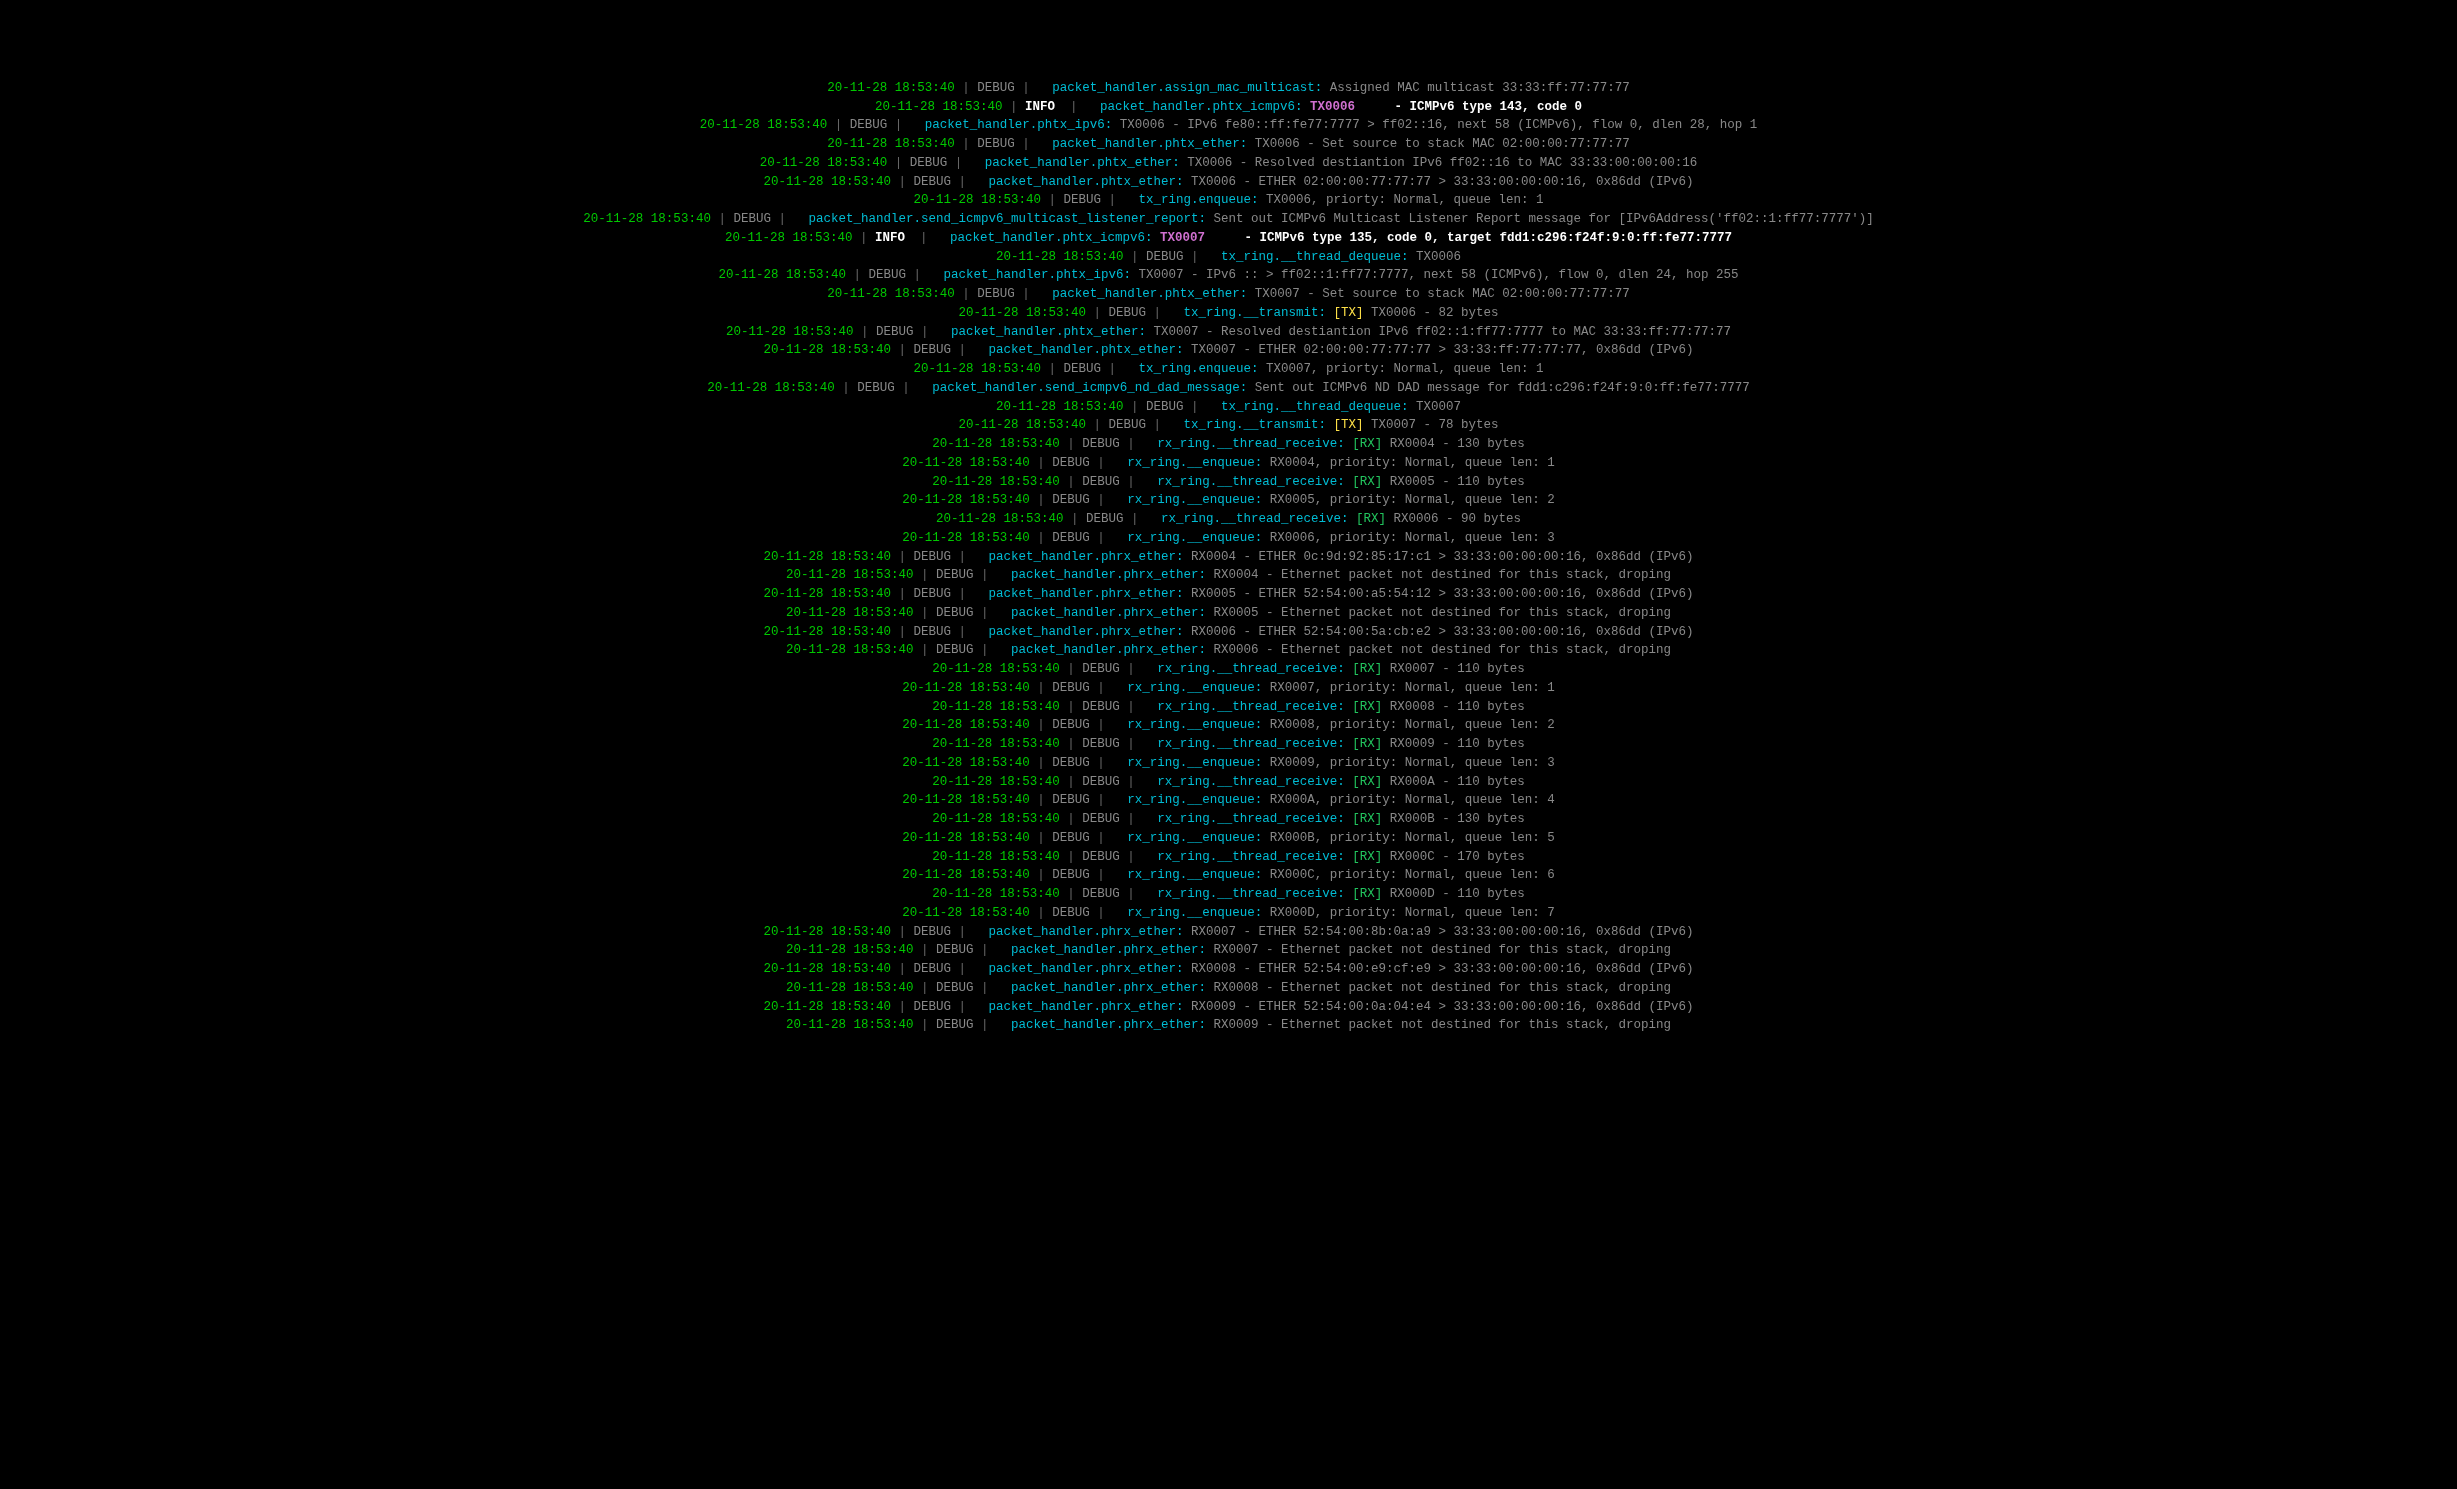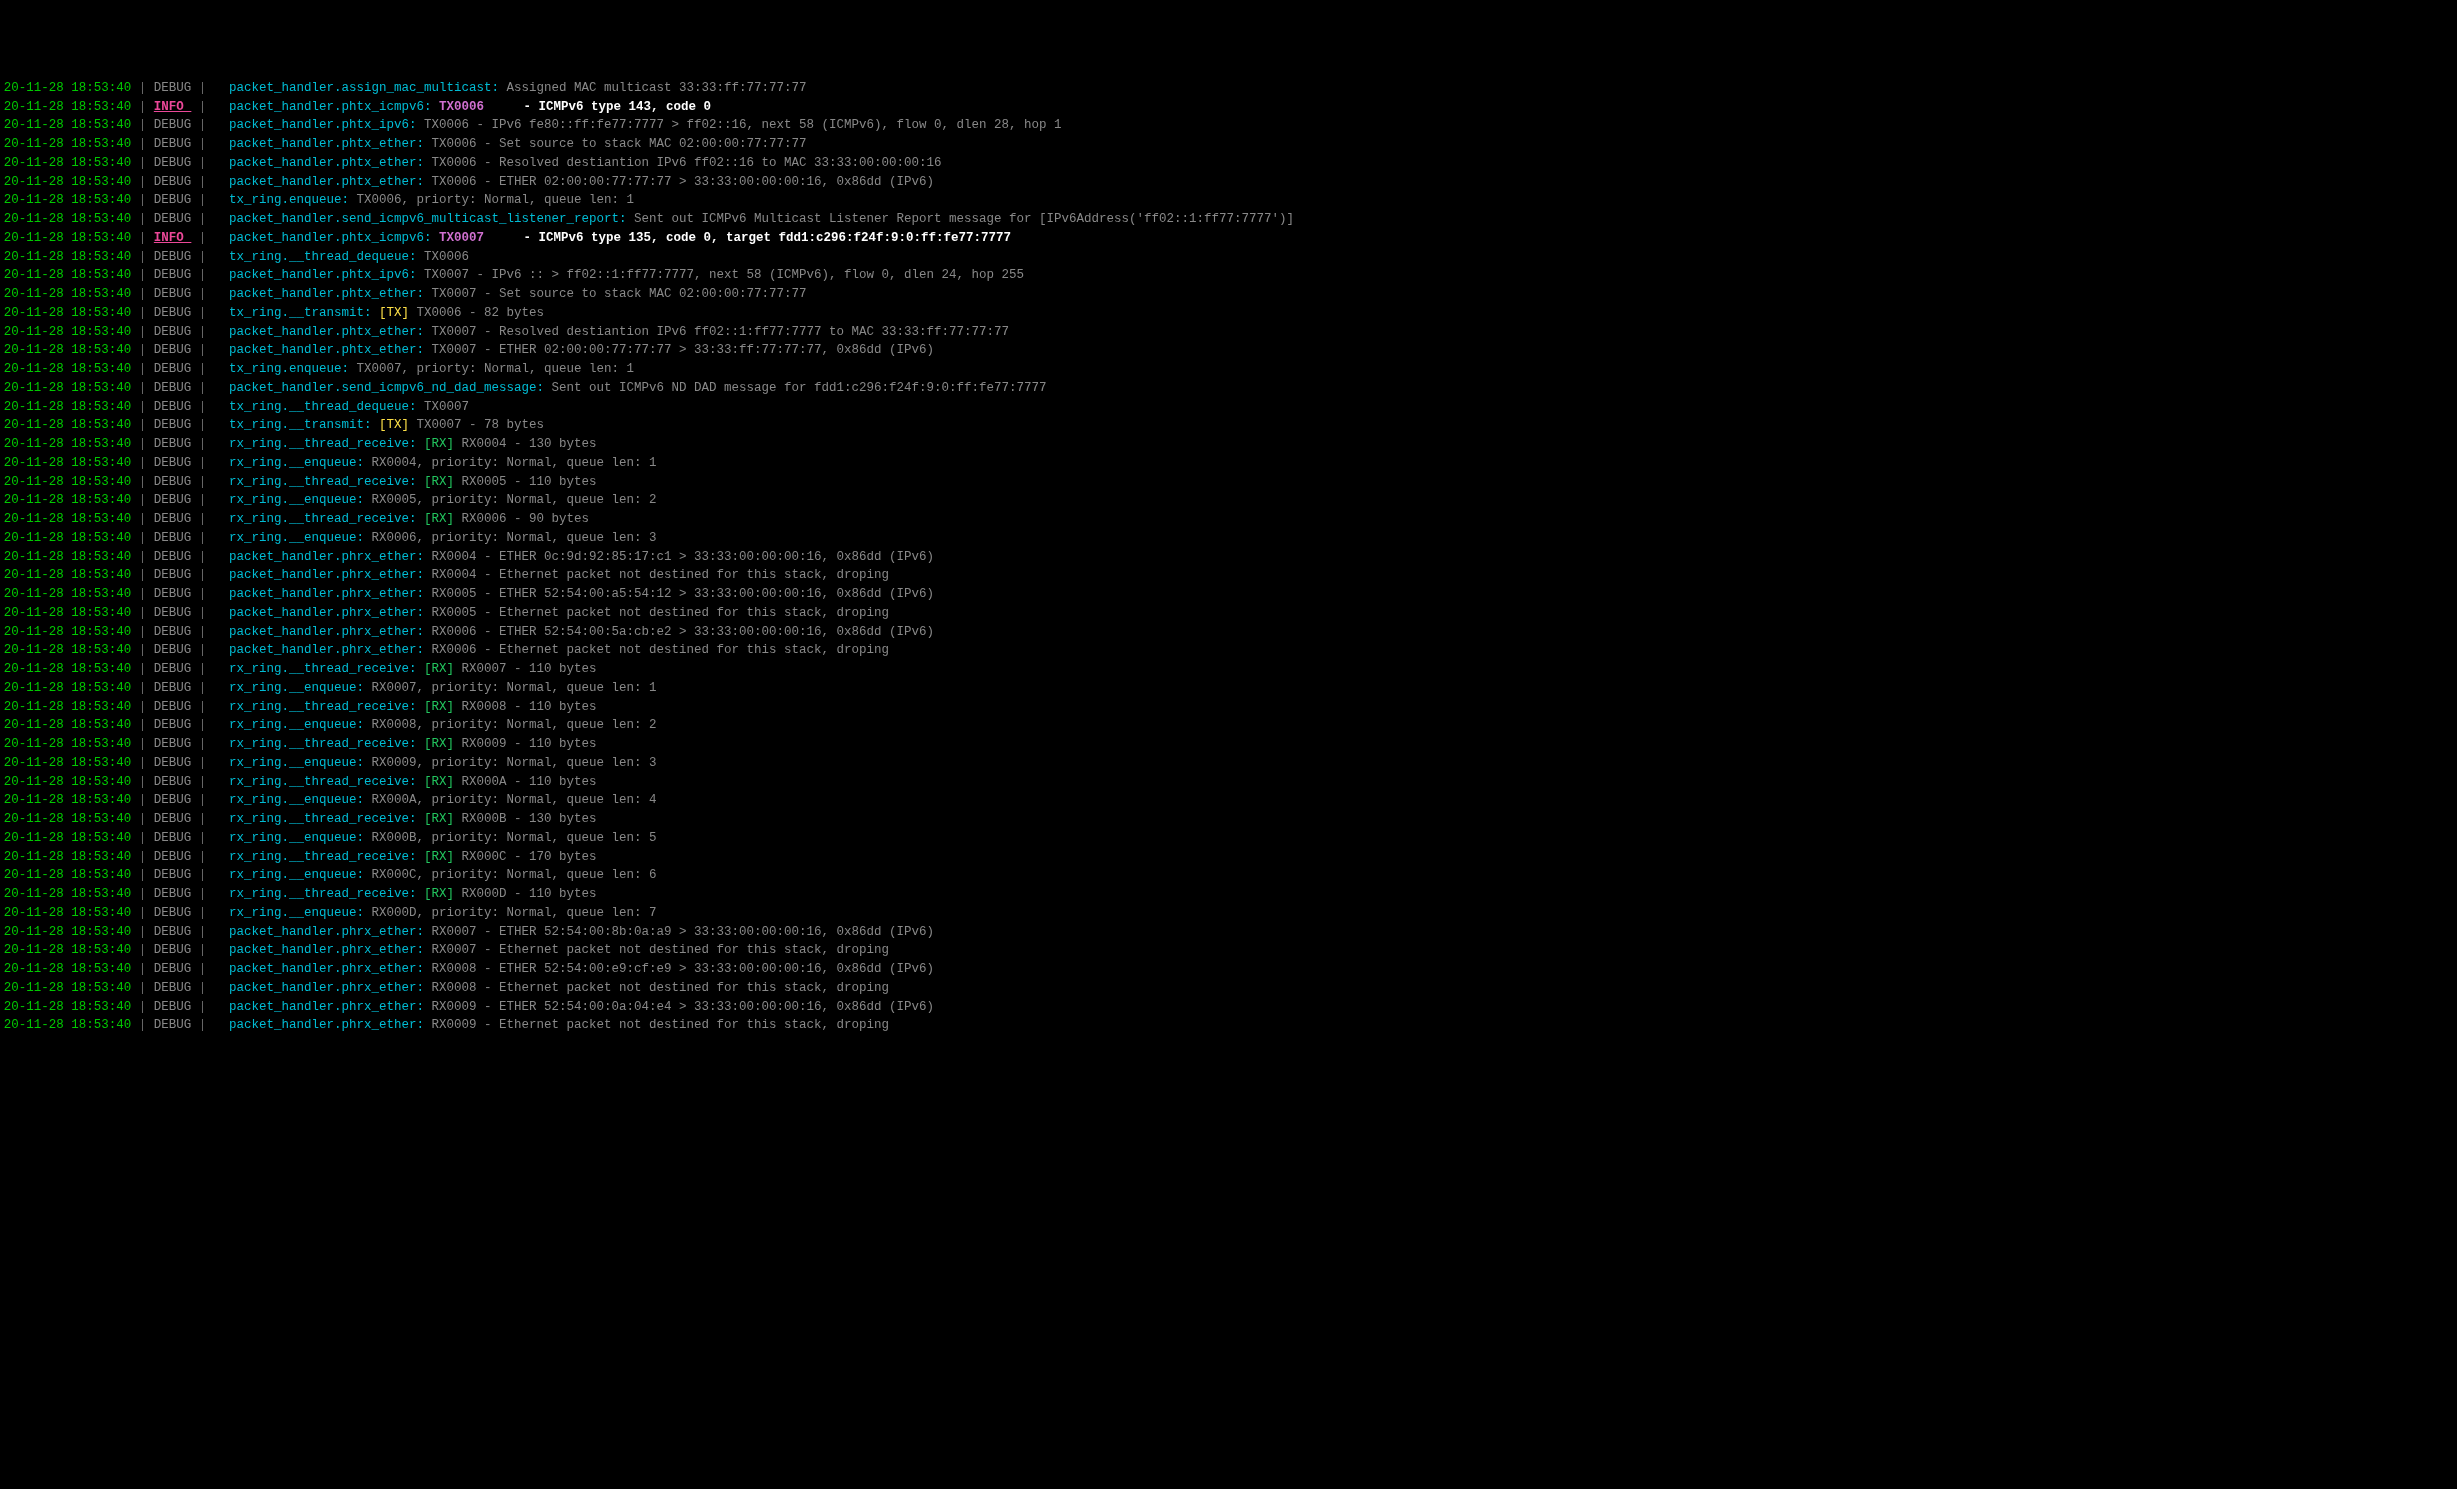--- a/index.html
+++ b/index.html
@@ -6,25 +6,25 @@
     margin: 0;
     padding: 3.8px;
     background: #000;
     font-family: "Menlo", "Consolas", "Courier New", monospace;
     font-size: 12.5px;
     line-height: 1.5;
     white-space: pre;
     color: #888;
     overflow-x: auto;
   }
-  .line { display: block; }
+  .line { display: block; text-align: center; }
   .ts   { color: #00c800; }
   .sep  { color: #666; }
   .lvl-debug { color: #888; }
-  .lvl-info  { color: #ec4899; font-weight: bold; text-decoration: underline; }
+  .lvl-info  { color: #ffffff; font-weight: bold; }
   .mod  { color: #00bcd4; }
   .txid-m { color: #d070d0; font-weight: bold; }
   .txid   { color: #888; }
   .txtag  { color: #fde047; }
   .rxtag  { color: #22c55e; }
   .msg    { color: #888; }
   .msg-b  { color: #fff; font-weight: bold; margin-left: 32px; }
 </style>
 </head>
 <body>

